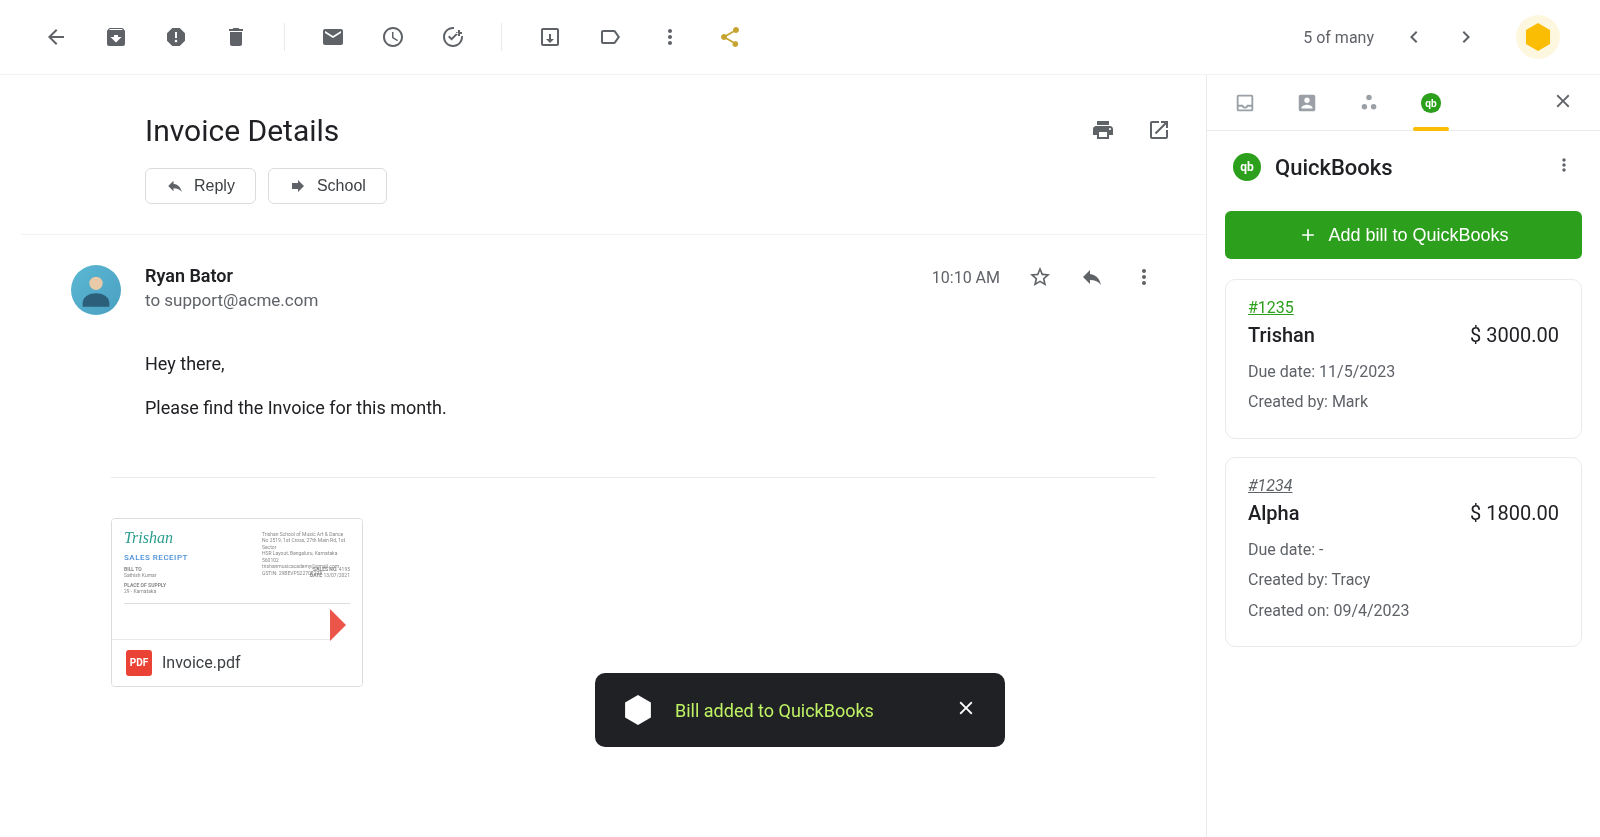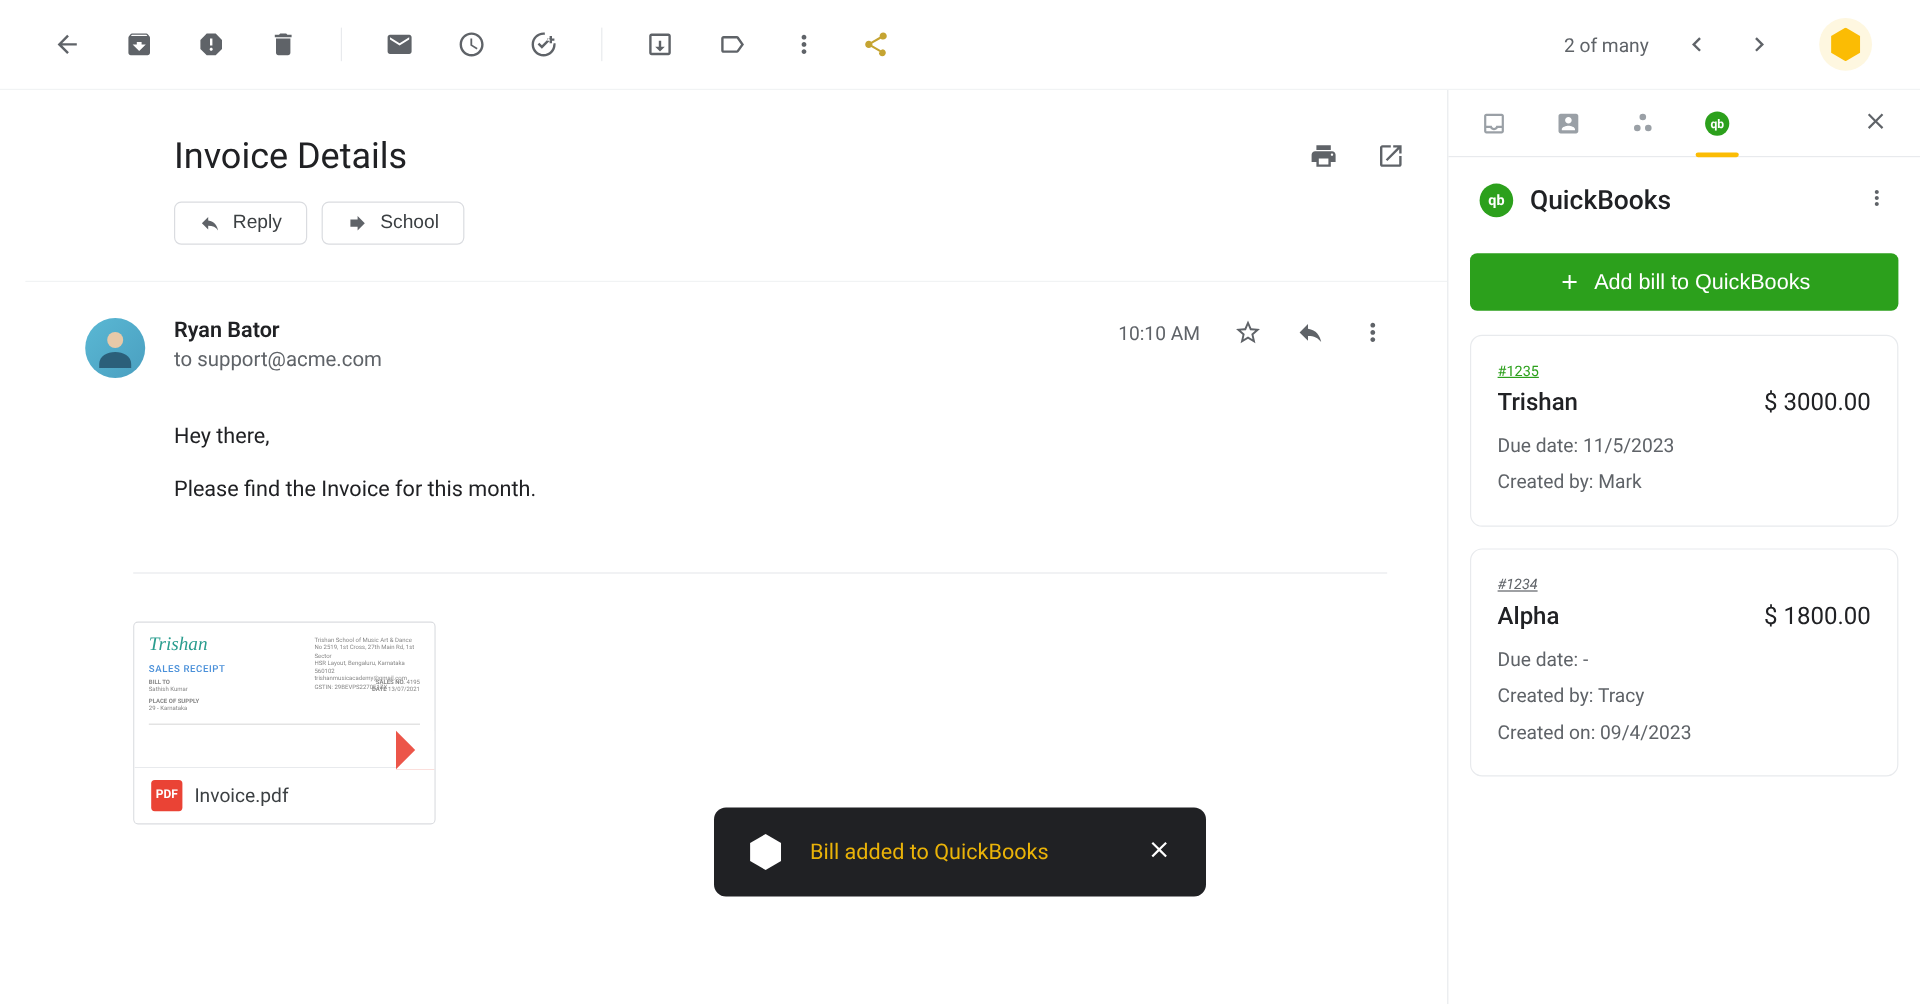--- a/index.html
+++ b/index.html
@@ -75,30 +75,30 @@
 .sp-header { display: flex; align-items: center; gap: 14px; padding: 22px 26px; }
 .qb-logo { width: 28px; height: 28px; border-radius: 50%; background: #2ca01c; color: #fff; display: flex; align-items: center; justify-content: center; font-size: 12px; font-weight: 700; }
 .sp-title { font-size: 22px; font-weight: 500; }
 .sp-header .kebab { margin-left: auto; color: #5f6368; cursor:pointer; }
 .sp-header .kebab svg { width: 20px; height: 20px; fill: currentColor;}
 
 .btn-primary { margin: 8px 18px 20px; background: #2ca01c; color: #fff; border: none; border-radius: 6px; height: 48px; font-size: 18px; display: flex; align-items: center; justify-content: center; gap: 10px; cursor: pointer; }
 .btn-primary svg { width: 20px; height: 20px; fill: #fff; }
 
 .card { margin: 0 18px 18px; border: 1px solid #e8eaed; border-radius: 10px; padding: 18px 22px 20px; }
-.card-id { font-size: 12px; text-decoration: underline; }
+.card-id { font-size: 16px; text-decoration: underline; }
 .card-id-link { color: #2ca01c; }
 .card-id-gray { color: #5f6368; font-style: italic; }
 .card-row1 { display: flex; justify-content: space-between; align-items: baseline; margin-top: 6px; }
 .card-name { font-size: 20px; font-weight: 500; }
 .card-amount { font-size: 20px; color: #202124; }
 .card-meta { font-size: 16px; color: #5f6368; margin-top: 10px; line-height: 1.9; }
 
 
-.toast { position: absolute; left: 50%; transform: translateX(-50%); bottom: 90px; background: #202124; color: #eab308; border-radius: 10px; padding: 22px 28px; display: flex; align-items: center; gap: 22px; min-width: 410px; }
+.toast { position: absolute; left: 50%; transform: translateX(-50%); bottom: 90px; background: #202124; color: #bef264; border-radius: 10px; padding: 22px 28px; display: flex; align-items: center; gap: 22px; min-width: 410px; }
 .toast-icon { width: 30px; height: 30px; background: #fff; clip-path: polygon(50% 0, 93% 25%, 93% 75%, 50% 100%, 7% 75%, 7% 25%); display:flex; align-items:center; justify-content:center; }
 .toast-msg { font-size: 18px; flex: 1; }
 .toast-close { cursor: pointer; }
 .toast-close svg { width: 22px; height: 22px; fill: #fff; }
 </style>
 </head>
 <body>
 
 <div class="toolbar">
   <div class="toolbar-left">
@@ -156,21 +156,21 @@
           <path d="M12 8c1.1 0 2-.9 2-2s-.9-2-2-2-2 .9-2 2 .9 2 2 2zm0 2c-1.1 0-2 .9-2 2s.9 2 2 2 2-.9 2-2-.9-2-2-2zm0 6c-1.1 0-2 .9-2 2s.9 2 2 2 2-.9 2-2-.9-2-2-2z"></path>
         </svg>
       </div>
     <div class="toolbar-icon" style="color:#c5a432">
         <svg viewBox="0 0 24 24">
           <path d="M18 16.08c-.76 0-1.44.3-1.96.77L8.91 12.7c.05-.23.09-.46.09-.7s-.04-.47-.09-.7l7.05-4.11c.54.5 1.25.81 2.04.81 1.66 0 3-1.34 3-3s-1.34-3-3-3-3 1.34-3 3c0 .24.04.47.09.7L8.04 9.81C7.5 9.31 6.79 9 6 9c-1.66 0-3 1.34-3 3s1.34 3 3 3c.79 0 1.5-.31 2.04-.81l7.12 4.16c-.05.21-.8.43-.8.65 0 1.61 1.31 2.92 2.92 2.92s2.92-1.31 2.92-2.92-1.31-2.92-2.92-2.92z"></path>
         </svg>
       </div>
   </div>
   <div class="toolbar-right">
-    <span class="counter">2 of many</span>
+    <span class="counter">5 of many</span>
     <div class="toolbar-icon">
         <svg viewBox="0 0 24 24">
           <path d="M15.41 7.41L14 6l-6 6 6 6 1.41-1.41L10.83 12z"></path>
         </svg>
       </div>
     <div class="toolbar-icon">
         <svg viewBox="0 0 24 24">
           <path d="M10 6L8.59 7.41 13.17 12l-4.58 4.59L10 18l6-6z"></path>
         </svg>
       </div>

